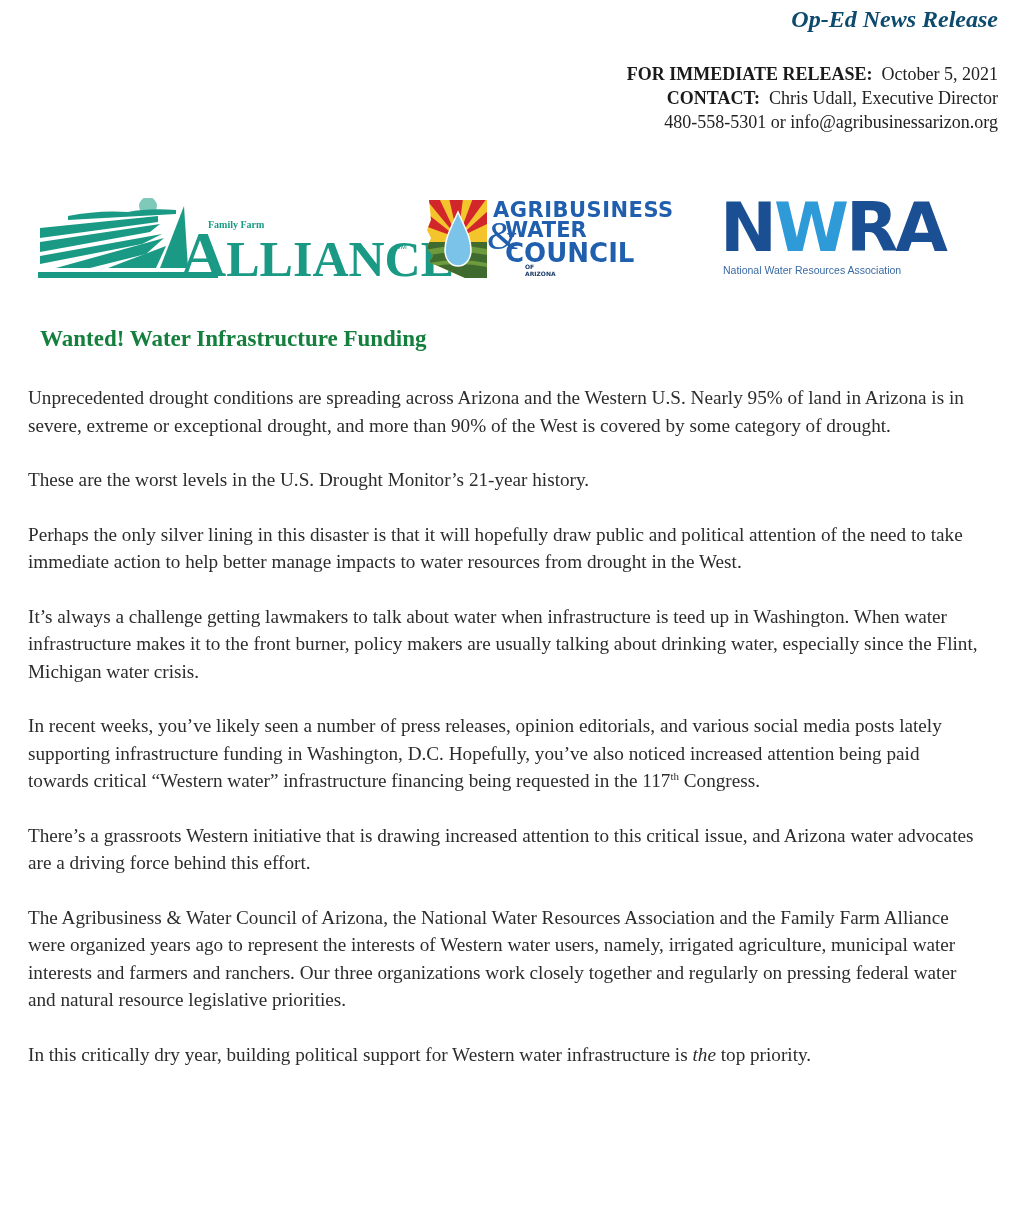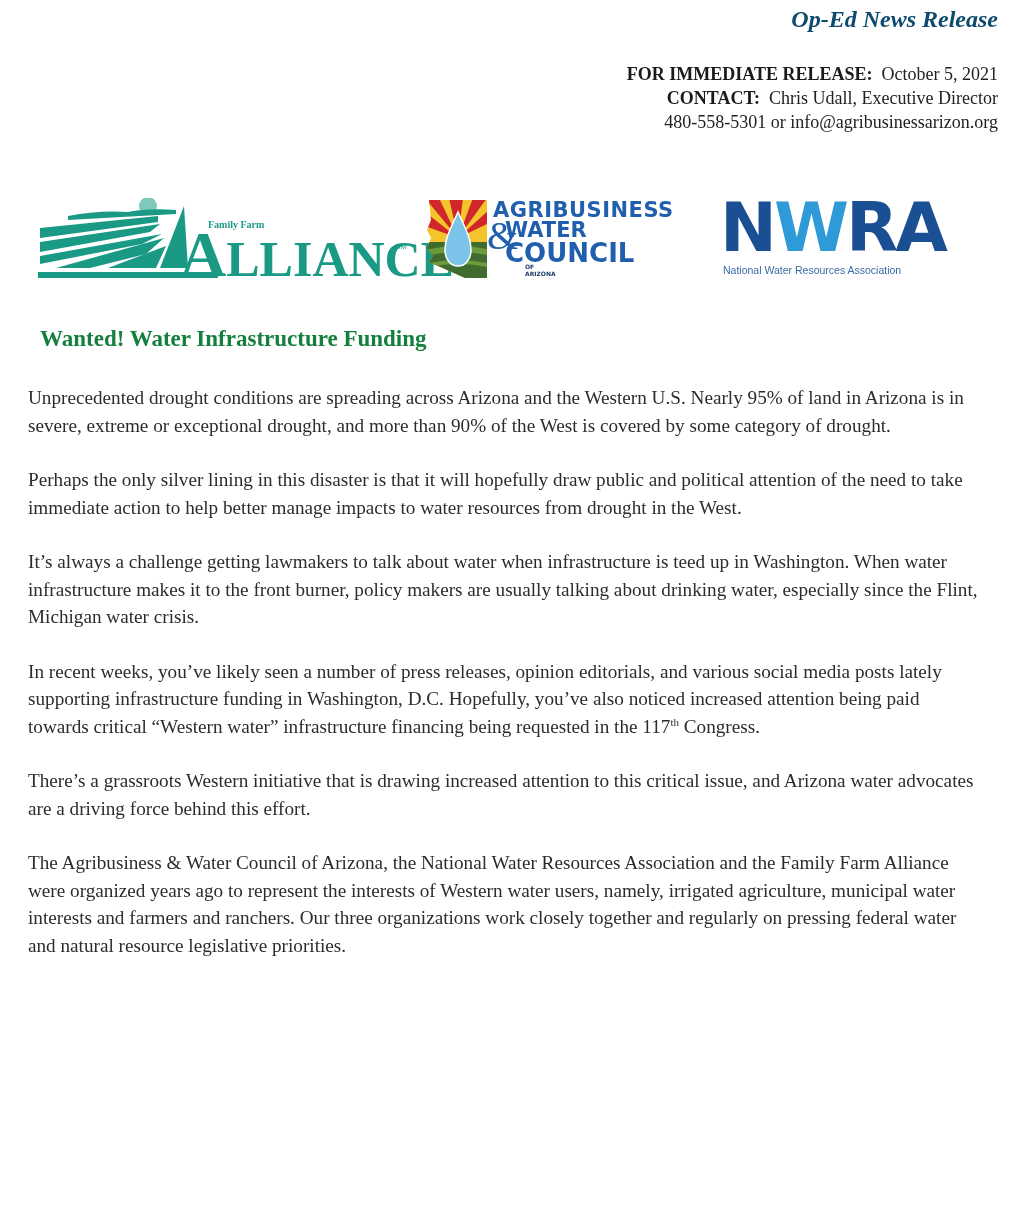--- a/index.html
+++ b/index.html
@@ -124,18 +124,20 @@
   <div class="nwra-logo">
     <div class="nwra-text"><span>N</span><span class="w">W</span><span>RA</span></div>
     <div class="nwra-sub">National Water Resources Association</div>
   </div>
 </div>
 
 <h1 class="doc-title">Wanted!  Water Infrastructure Funding</h1>
 
 <div class="body-text">
   <p>Unprecedented drought conditions are spreading across Arizona and the Western U.S. Nearly 95% of land in Arizona is in severe, extreme or exceptional drought, and more than 90% of the West is covered by some category of drought.</p>
+  <p>These are the worst levels in the U.S. Drought Monitor’s 21-year history.</p>
   <p>Perhaps the only silver lining in this disaster is that it will hopefully draw public and political attention of the need to take immediate action to help better manage impacts to water resources from drought in the West.</p>
   <p>It’s always a challenge getting lawmakers to talk about water when infrastructure is teed up in Washington. When water infrastructure makes it to the front burner, policy makers are usually talking about drinking water, especially since the Flint, Michigan water crisis.</p>
   <p><span>In recent weeks, you’ve likely seen a number of press releases, opinion editorials, and various social media posts lately supporting infrastructure funding in Washington, D.C. Hopefully, you’ve also noticed increased attention being paid towards critical “Western water” infrastructure financing being requested in the 117</span><sup>th</sup><span> Congress.</span></p>
   <p>There’s a grassroots Western initiative that is drawing increased attention to this critical issue, and Arizona water advocates are a driving force behind this effort.</p>
   <p>The Agribusiness &amp; Water Council of Arizona, the National Water Resources Association and the Family Farm Alliance were organized years ago to represent the interests of Western water users, namely, irrigated agriculture, municipal water interests and farmers and ranchers.  Our three organizations work closely together and regularly on pressing federal water and natural resource legislative priorities.</p>
+  <p><span>In this critically dry year, building political support for Western water infrastructure is </span><em>the</em><span> top priority.</span></p>
 </div>
 
 </body></html>

